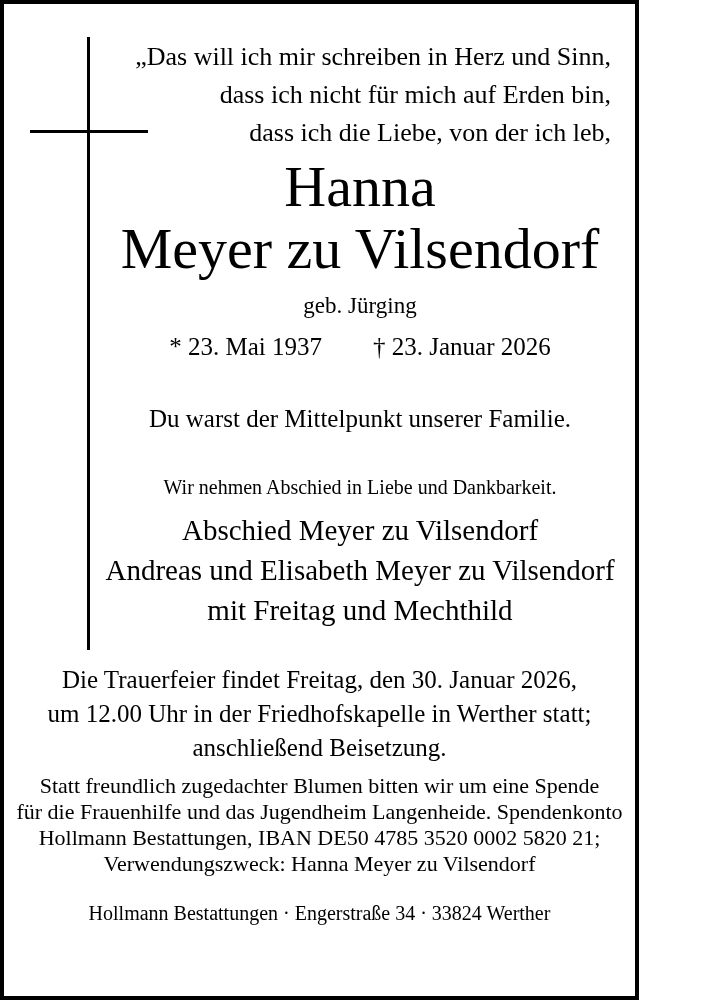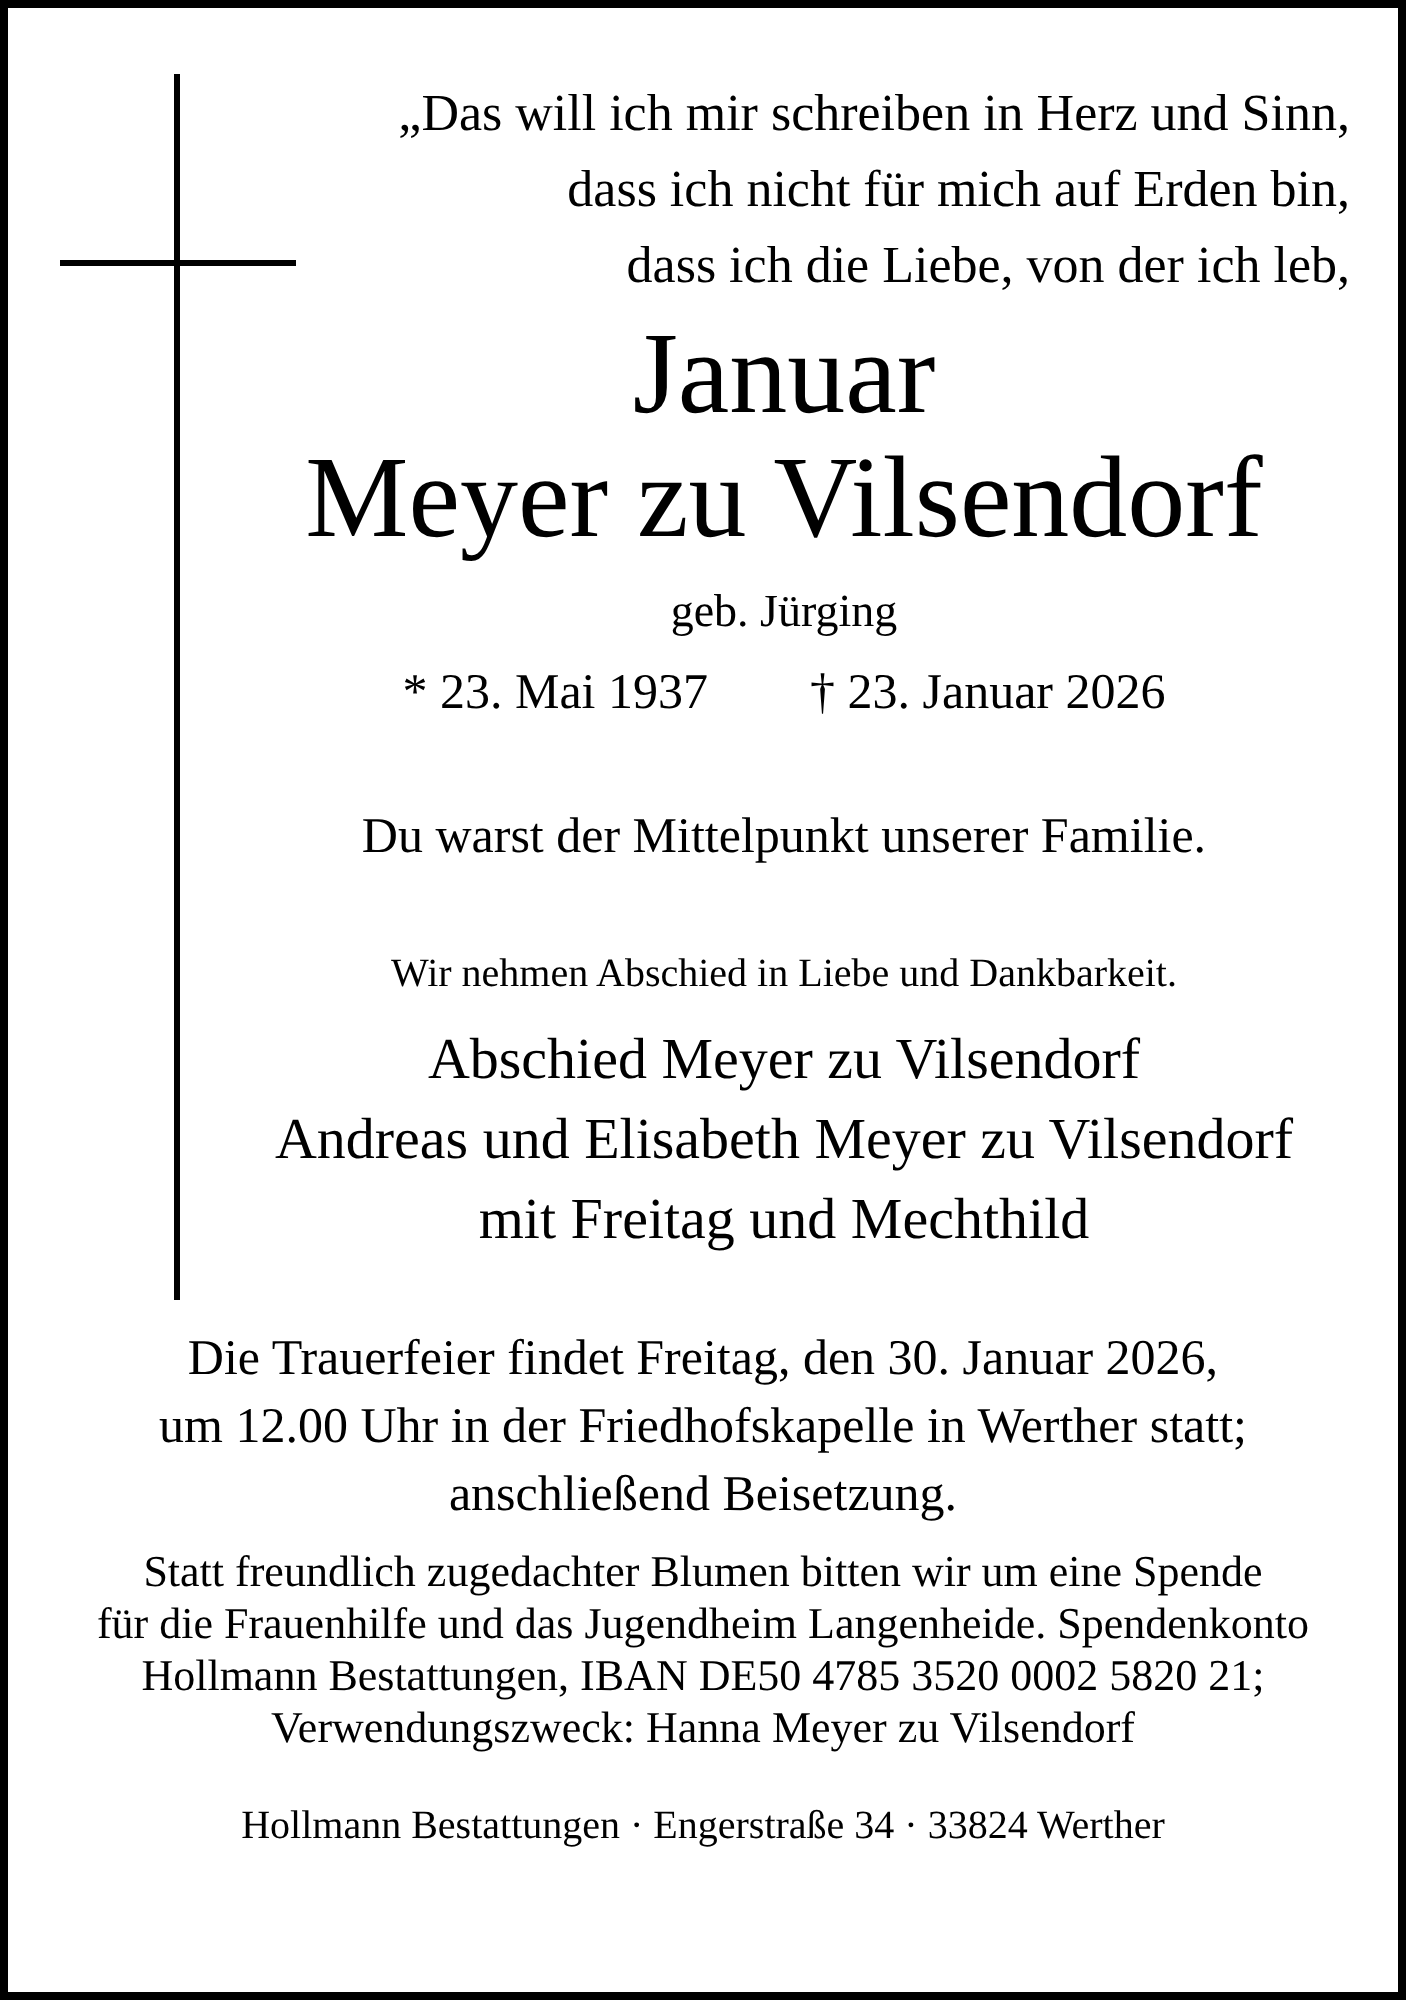--- a/index.html
+++ b/index.html
@@ -2,21 +2,21 @@
 <html lang="de"><head>
 <meta charset="utf-8">
 <style>
   html, body {
     margin: 0;
     padding: 0;
     background: #ffffff;
   }
   .page {
     position: relative;
-    width: 703px;
+    width: 639px;
     height: 1000px;
     box-sizing: border-box;
     border: 4px solid #000000;
     background: #ffffff;
     color: #000000;
     font-family: "Liberation Serif", serif;
     overflow: hidden;
   }
   
   .cross-v {
@@ -112,21 +112,21 @@
 
   <div class="upper">
 
     <div class="quote">
       <div>„Das will ich mir schreiben in Herz und Sinn,</div>
       <div>dass ich nicht für mich auf Erden bin,</div>
       <div>dass ich die Liebe, von der ich leb,</div>
     </div>
 
     <div class="name-block">
-      <div class="name-line">Januar</div>
+      <div class="name-line">Hanna</div>
       <div class="name-line">Meyer zu Vilsendorf</div>
     </div>
 
     <div class="maiden">geb. Jürging</div>
 
     <div class="dates">
       <span>* 23. Mai 1937</span>
       <span>† 23. Januar 2026</span>
     </div>
 

